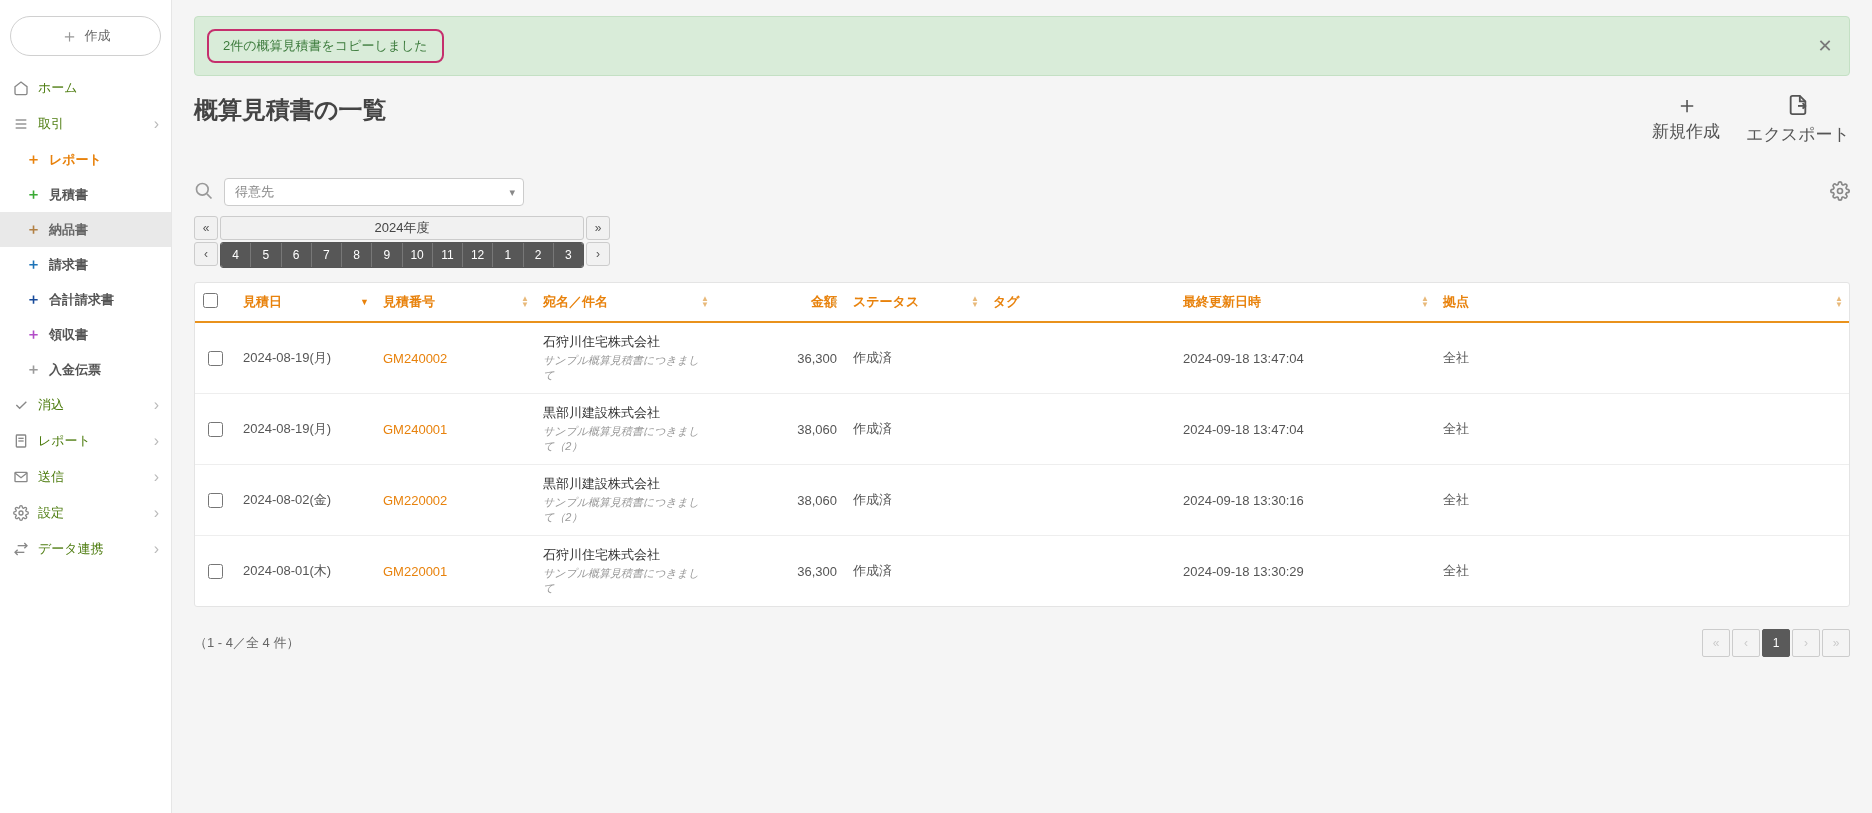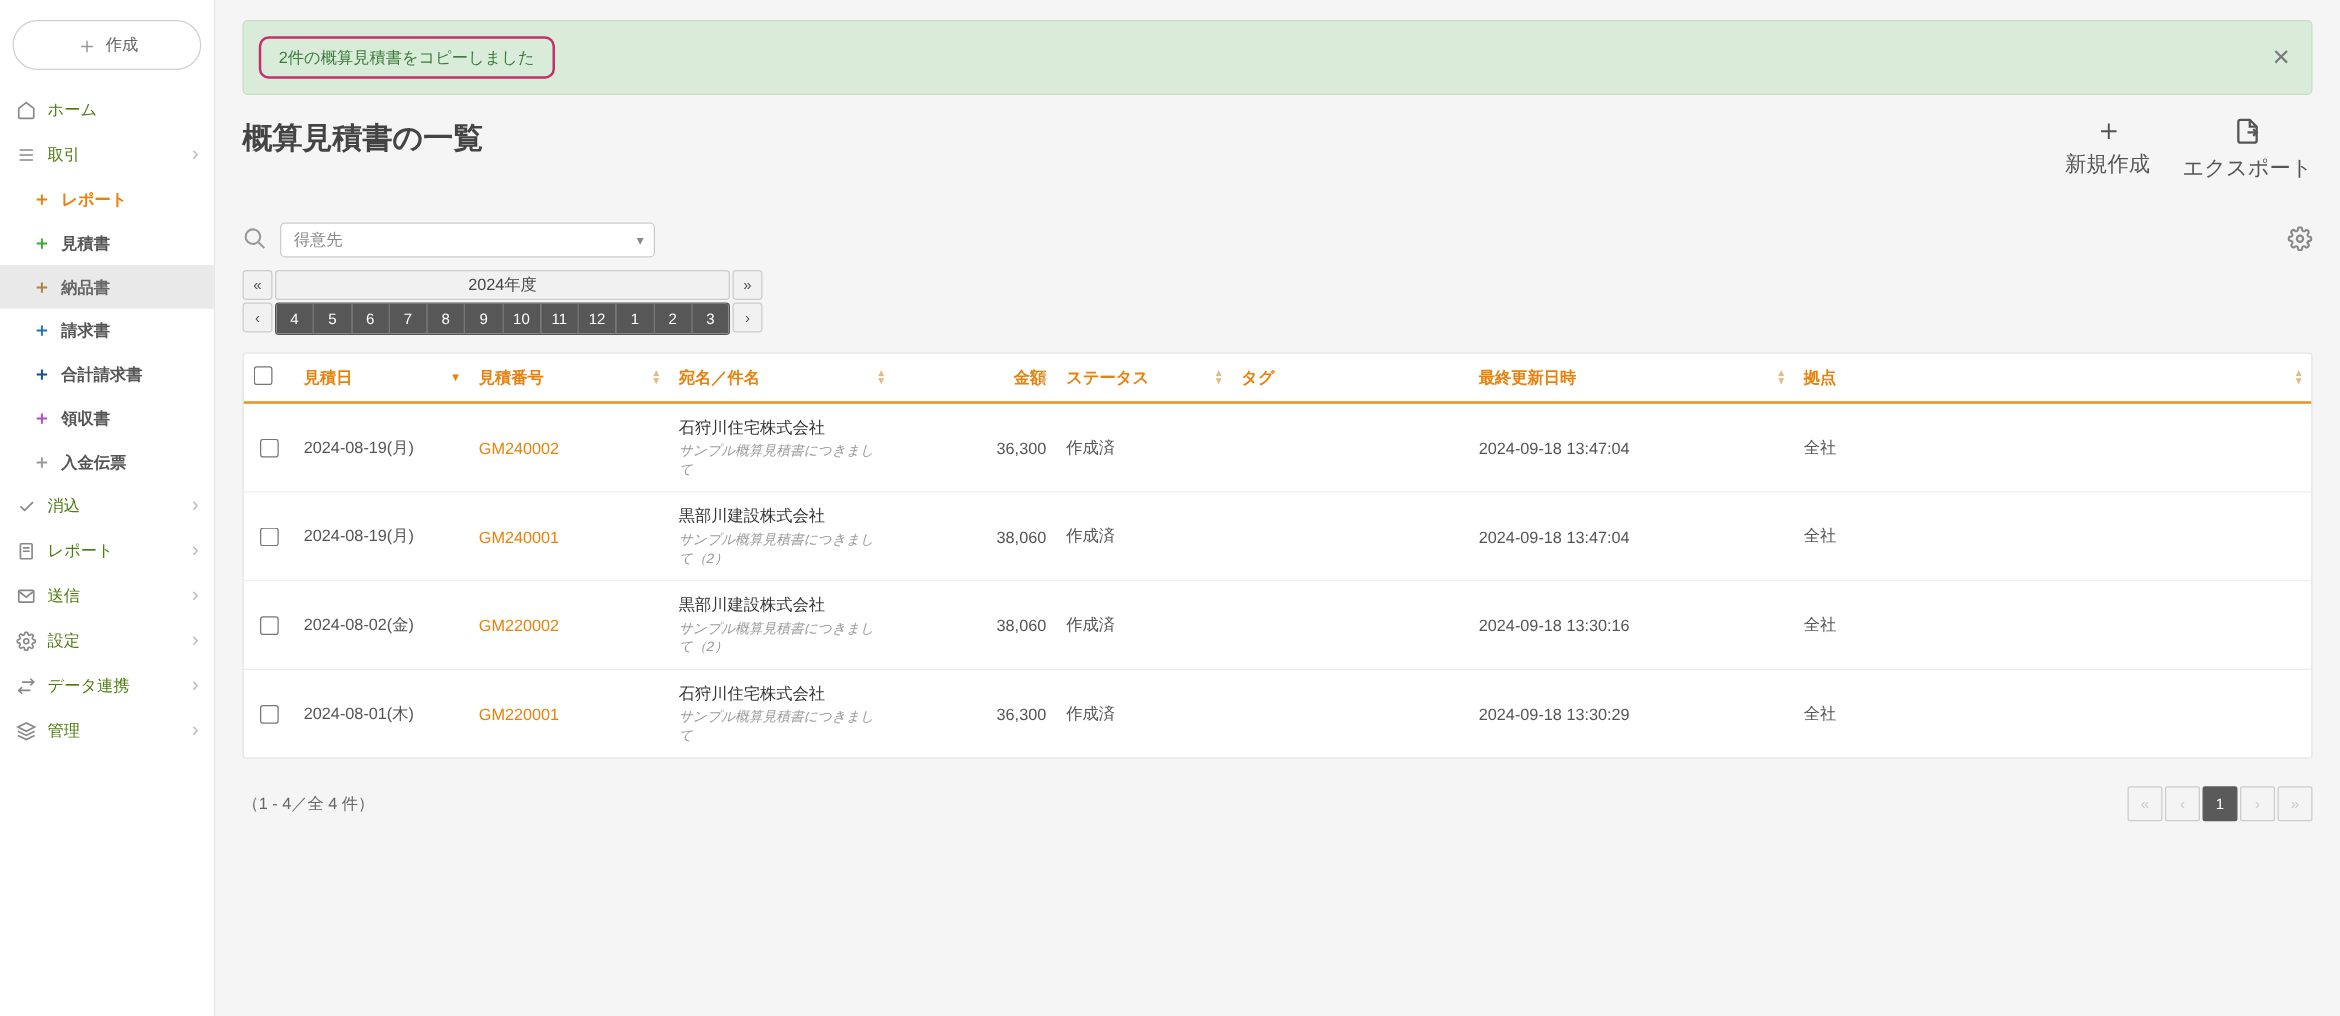--- a/index.html
+++ b/index.html
@@ -185,30 +185,20 @@
       <span class="icn">
         <svg viewBox="0 0 24 24" width="16" height="16" fill="none" stroke="currentColor" stroke-width="2">
             <polyline points="17 3 21 7 17 11"></polyline>
             <line x1="21" y1="7" x2="7" y2="7"></line>
             <polyline points="7 21 3 17 7 13"></polyline>
             <line x1="3" y1="17" x2="17" y2="17"></line>
           </svg>
       </span>
       <span>データ連携</span>
     </div>
-    <div class="nav-item expandable">
-      <span class="icn">
-        <svg viewBox="0 0 24 24" width="16" height="16" fill="none" stroke="currentColor" stroke-width="2">
-            <polygon points="12 2 2 7 12 12 22 7 12 2"></polygon>
-            <polyline points="2 12 12 17 22 12"></polyline>
-            <polyline points="2 17 12 22 22 17"></polyline>
-          </svg>
-      </span>
-      <span>管理</span>
-    </div>
   </aside>
 
   <main class="main">
     <div class="banner">
       <span class="banner-pill">2件の概算見積書をコピーしました</span>
       <span class="banner-close">✕</span>
     </div>
 
     <div class="page-head">
       <h1 class="page-title">概算見積書の一覧</h1>

